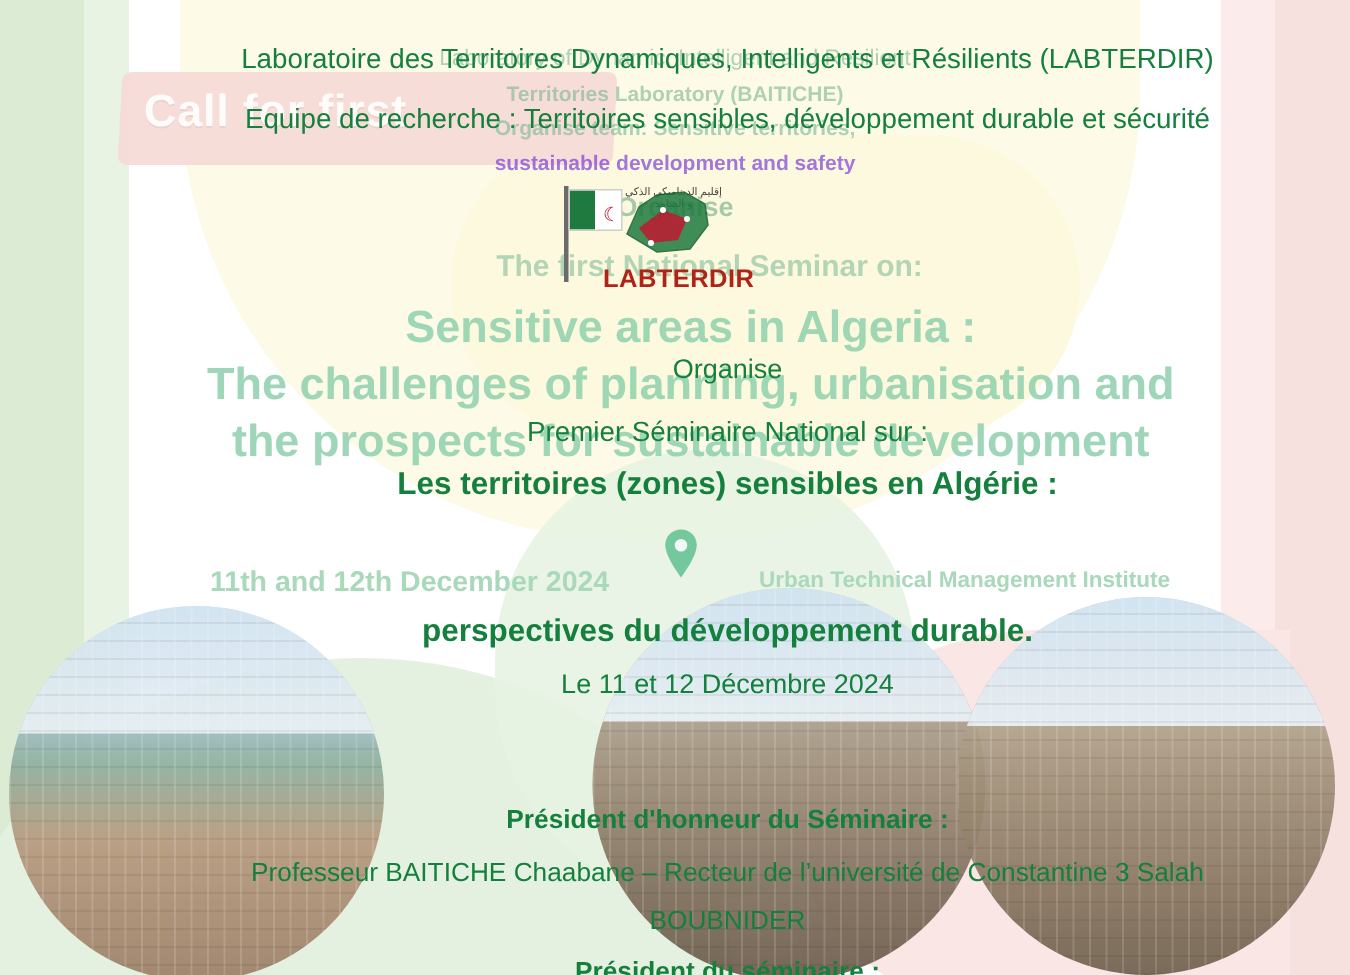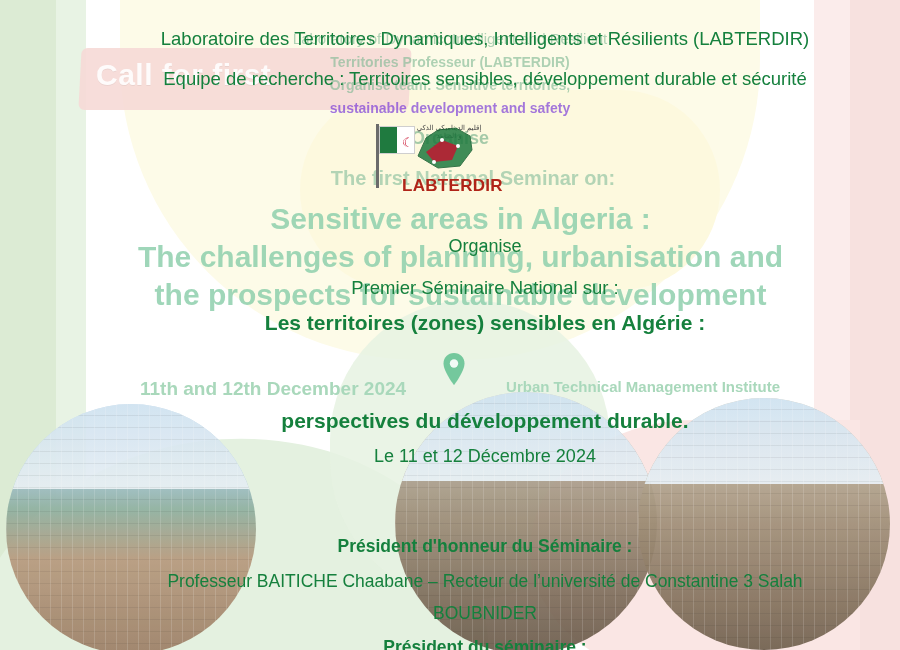--- a/index.html
+++ b/index.html
@@ -391,21 +391,21 @@
   <div class="photo photo-2">
     <div class="photo-sky"></div>
     <div class="photo-tex"></div>
   </div>
   <div class="photo photo-3">
     <div class="photo-sky"></div>
     <div class="photo-tex"></div>
   </div>
 
   <div class="bgtext bg-lab1">Laboratory of Dynamic, Intelligent and Resilient</div>
-  <div class="bgtext bg-lab2">Territories Professeur (LABTERDIR)</div>
+  <div class="bgtext bg-lab2">Territories Laboratory (BAITICHE)</div>
   <div class="bgtext bg-lab3">Organise team: Sensitive territories,</div>
   <div class="bgtext bg-lab4">sustainable development and safety</div>
   <div class="bgtext bg-lab5">Organise</div>
   <div class="bgtext bg-lab6">The first National Seminar on:</div>
 
   <div class="bg-call">Call for first</div>
 
   <div class="bg-title-big">
     <div>Sensitive areas in Algeria :</div>
     <div>The challenges of planning, urbanisation and</div>

